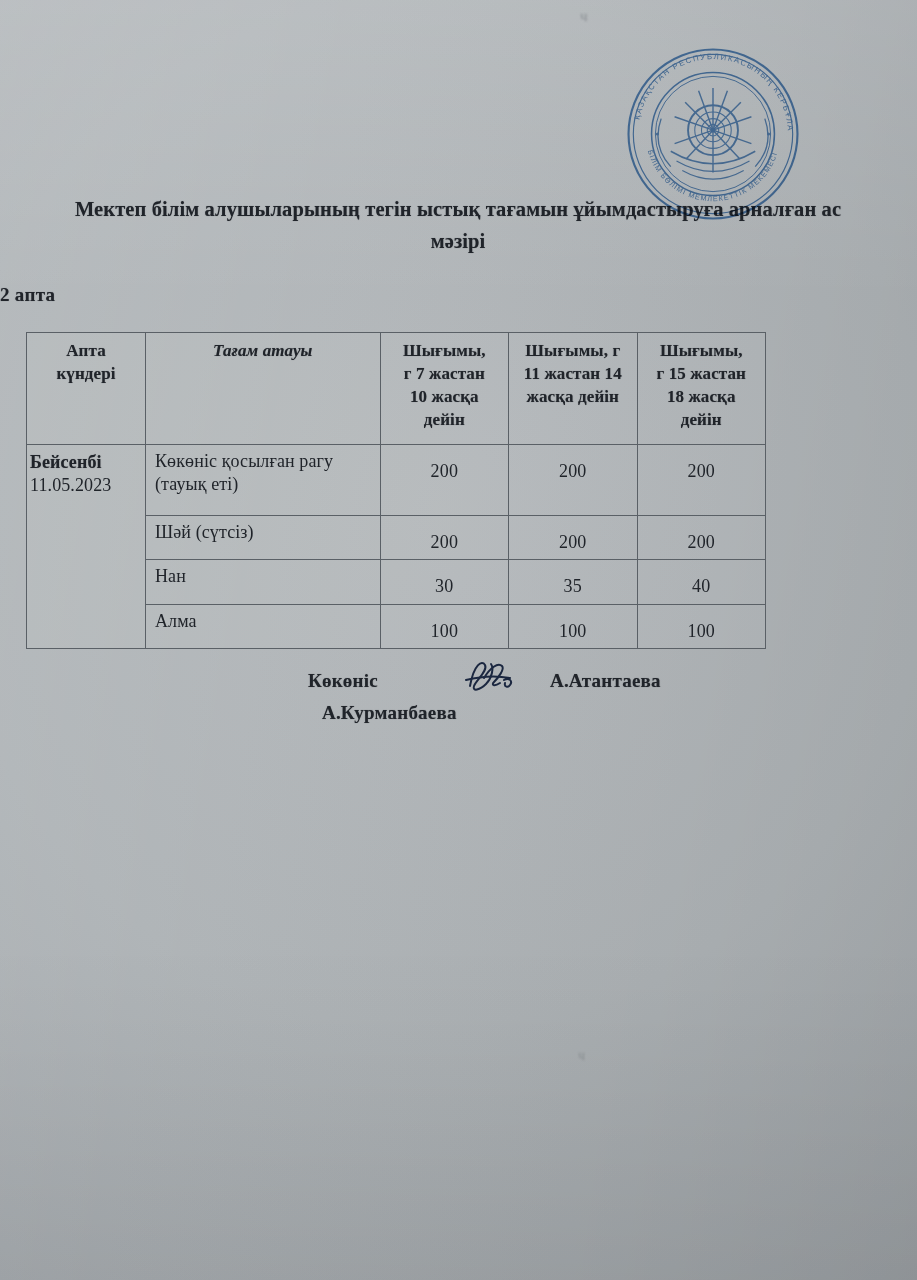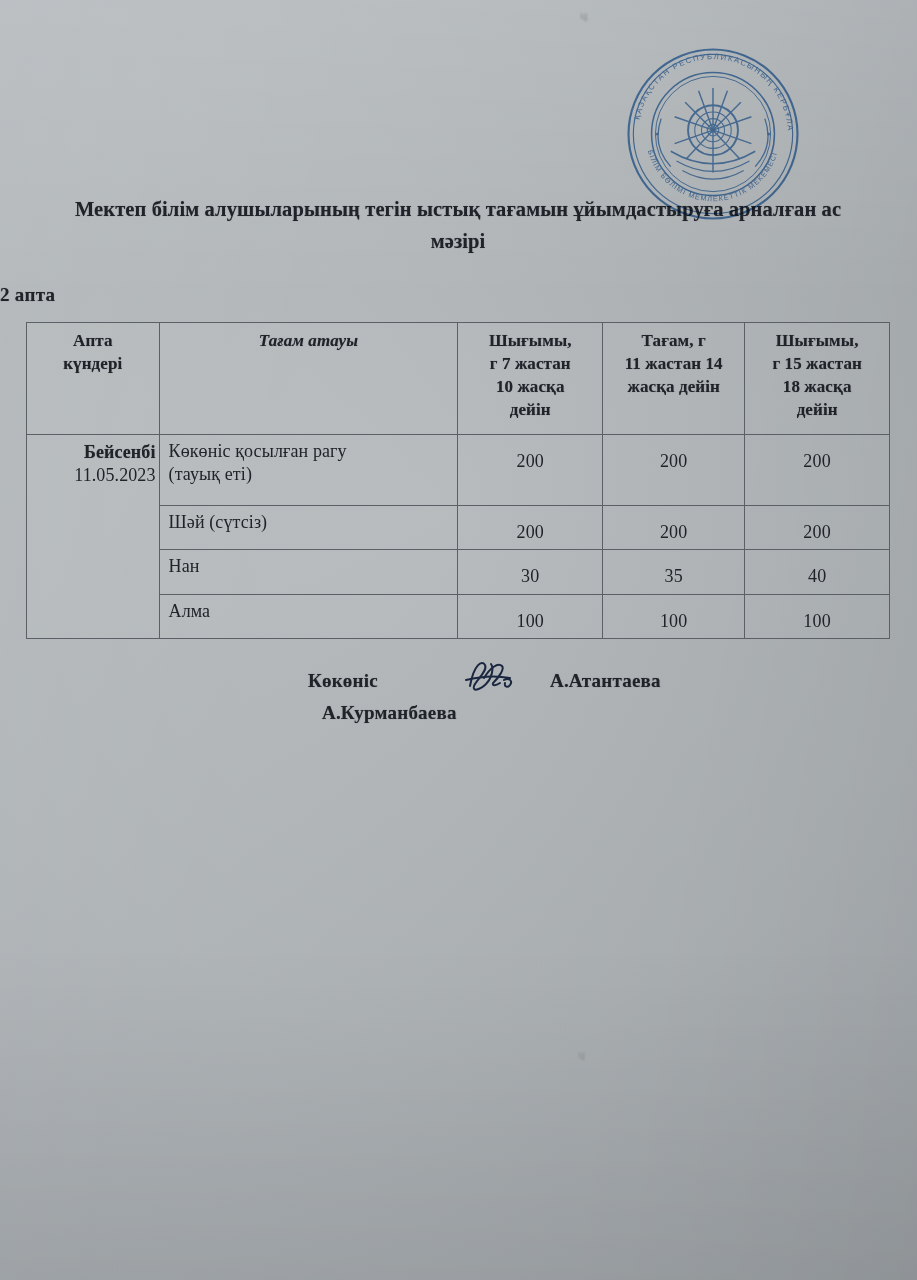--- a/index.html
+++ b/index.html
@@ -106,22 +106,22 @@
     font-size: 19px;
     letter-spacing: 0.3px;
     z-index: 2;
     text-shadow: 0 0 1px rgba(25,28,33,0.40);
   }
 
   
   .menu-table {
     position: absolute;
     left: 26px;
-    top: 322px;
-    width: 864px;
+    top: 332px;
+    width: 740px;
     border-collapse: collapse;
     z-index: 2;
     background: rgba(255,255,255,0.045);
   }
   .menu-table td, .menu-table th {
     border: 1px solid #5a6066;
     padding: 0;
     vertical-align: top;
     font-weight: normal;
   }
@@ -132,21 +132,21 @@
     line-height: 1.35;
     padding: 7px 4px 12px 4px;
     letter-spacing: 0.1px;
     text-shadow: 0 0 0.9px rgba(25,28,33,0.40);
   }
   .col-day   { width: 128px; }
   .col-dish  { width: 311px; font-style: italic; }
   .col-out   { width: 141px; }
 
   td.day-cell {
-    text-align: right;
+    text-align: left;
     font-size: 18px;
     line-height: 1.3;
     padding: 6px 3px 0 3px;
     letter-spacing: 0.1px;
   }
   td.day-cell .dow {
     font-weight: bold;
     display: block;
     text-shadow: 0 0 0.9px rgba(25,28,33,0.40);
   }
@@ -267,21 +267,21 @@
           <div>күндері</div>
         </th>
         <th class="col-dish">Тағам атауы</th>
         <th class="col-out">
           <div>Шығымы,</div>
           <div>г 7 жастан</div>
           <div>10 жасқа</div>
           <div>дейін</div>
         </th>
         <th class="col-out">
-          <div>Тағам, г</div>
+          <div>Шығымы, г</div>
           <div>11 жастан 14</div>
           <div>жасқа дейін</div>
         </th>
         <th class="col-out">
           <div>Шығымы,</div>
           <div>г 15 жастан</div>
           <div>18 жасқа</div>
           <div>дейін</div>
         </th>
       </tr>

